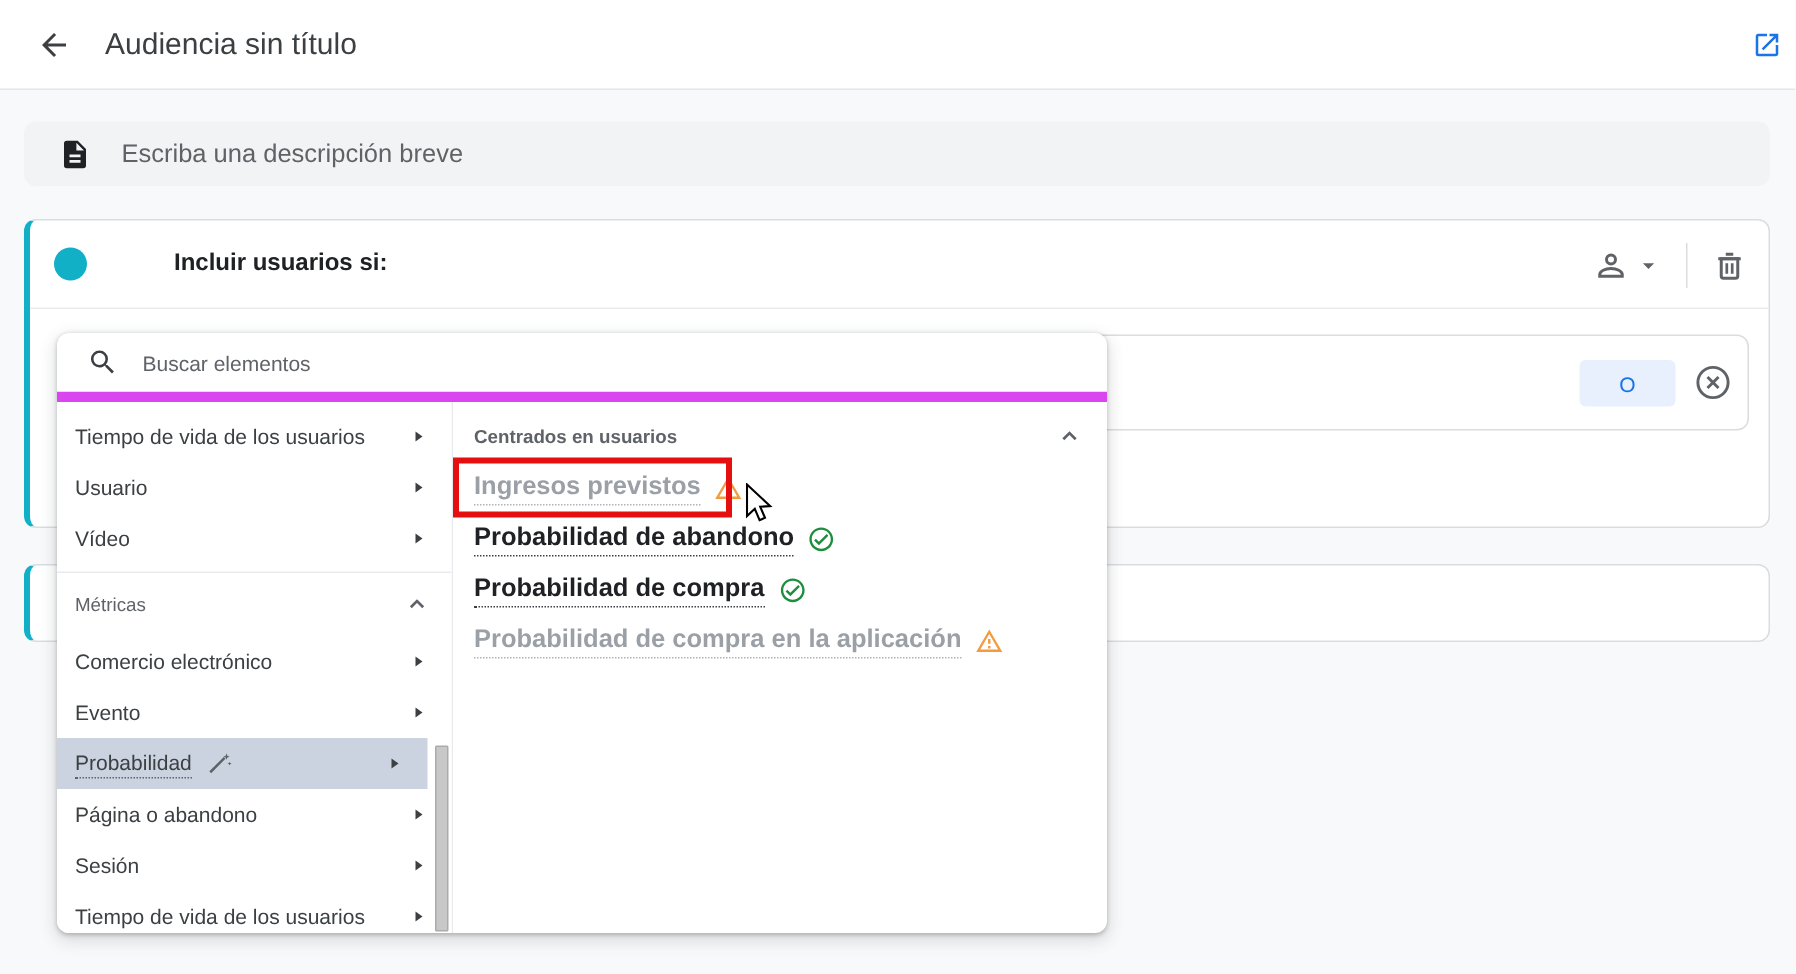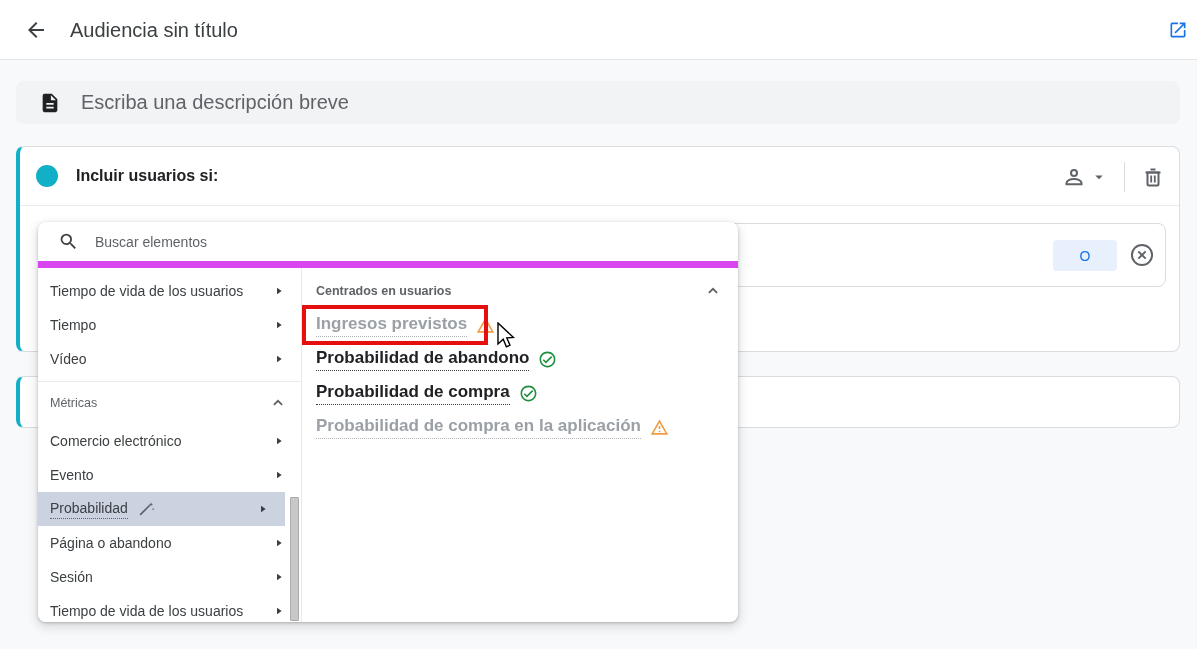--- a/index.html
+++ b/index.html
@@ -29,38 +29,38 @@
   
   .desc-bar {
     position:absolute; left:16px; top:81px; width:1164px; height:43px;
     background:#f1f3f4; border-radius:8px;
     display:flex; align-items:center;
   }
   .desc-icon { margin-left:23px; width:22px; height:22px; flex:none; }
   .desc-input {
     border:none; outline:none; background:transparent;
     margin-left:20px; width:900px;
-    font-size:20px; color:#737373;
+    font-size:17px; color:#737373;
     font-family:inherit;
   }
   .desc-input::placeholder { color:#5f6368; opacity:1; }
 
   
   .card {
     position:absolute; background:#ffffff;
     border:1px solid #dadce0; border-left:4px solid #12b0c6;
     border-radius:8px;
   }
   .include-card { left:16px; top:146px; width:1164px; height:206px; }
   .second-card  { left:16px; top:376px; width:1164px; height:52px; }
 
   .include-header {
     position:absolute; left:0; right:0; top:0; height:59px;
     border-bottom:1px solid #e8eaed;
-    display:flex; align-items:center;
+    display:flex; align-items:center;gap:40px;
   }
   .teal-dot {
     width:22px; height:22px; border-radius:50%;
     background:#12b0c6; margin-left:16px; flex:none;
   }
   .include-title { margin-left:18px; font-size:16px; font-weight:bold; color:#202124; }
   .header-controls { position:absolute; right:14px; top:0; height:59px; display:flex; align-items:center; }
   .icon-btn { width:24px; height:24px; cursor:pointer; }
   .caret-btn { width:18px; height:18px; margin-left:4px; cursor:pointer; }
   .v-divider { width:1px; height:30px; background:#dadce0; margin:0 16px; }
@@ -220,21 +220,21 @@
       <div class="left-col">
 
         <div class="menu-row">
           <span class="label">Tiempo de vida de los usuarios</span>
           <span class="spacer"></span>
           <svg class="arrow-r" viewBox="0 0 24 24">
               <path fill="#3c4043" d="M9 17l7-5-7-5z"></path>
             </svg>
         </div>
         <div class="menu-row">
-          <span class="label">Tiempo</span>
+          <span class="label">Usuario</span>
           <span class="spacer"></span>
           <svg class="arrow-r" viewBox="0 0 24 24">
               <path fill="#3c4043" d="M9 17l7-5-7-5z"></path>
             </svg>
         </div>
         <div class="menu-row">
           <span class="label">Vídeo</span>
           <span class="spacer"></span>
           <svg class="arrow-r" viewBox="0 0 24 24">
               <path fill="#3c4043" d="M9 17l7-5-7-5z"></path>

